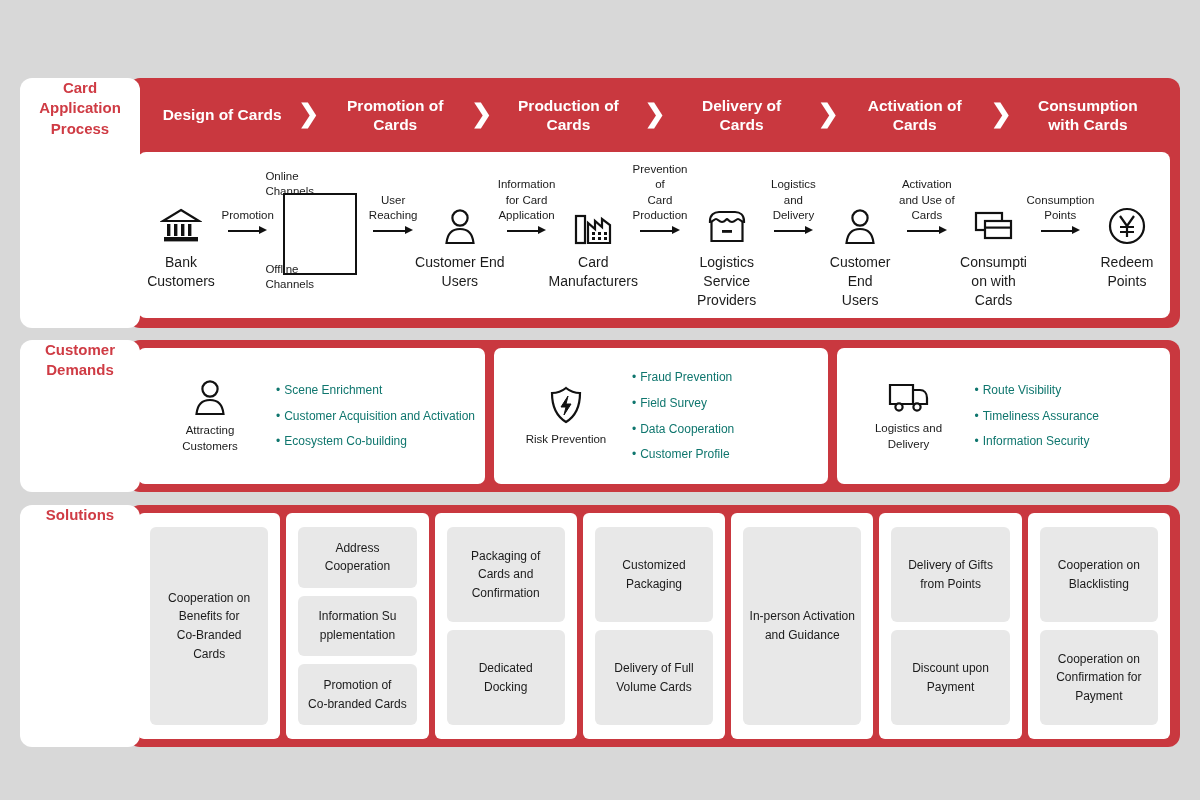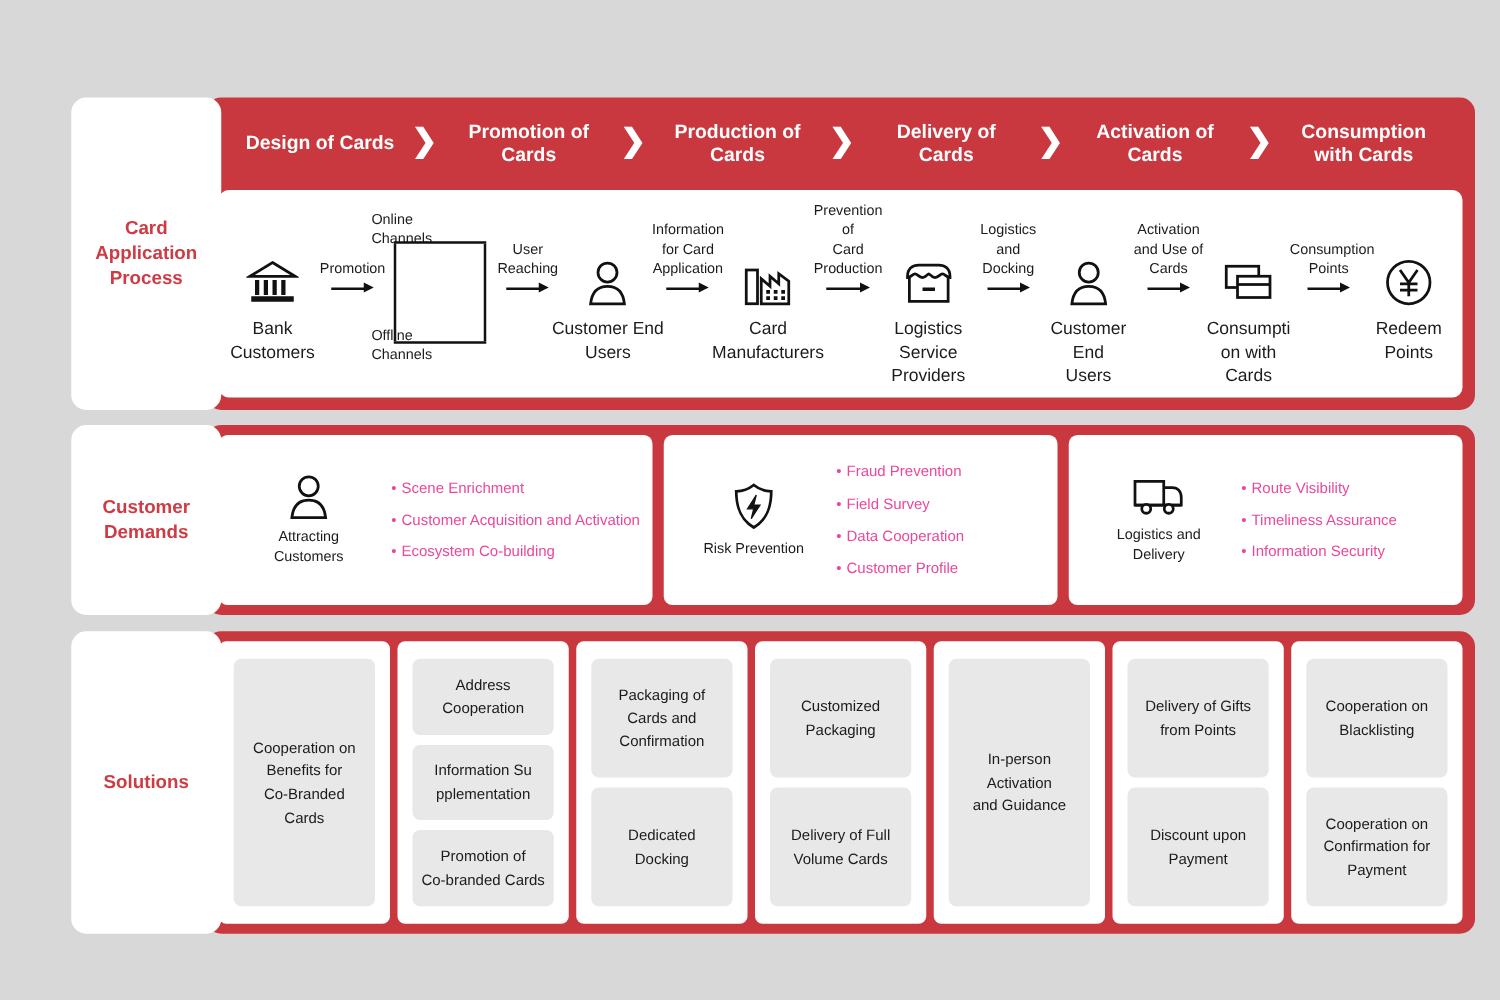--- a/index.html
+++ b/index.html
@@ -17,25 +17,23 @@
   
   .row {
     position: absolute;
     display: flex;
     align-items: stretch;
   }
   .row-label-card {
     background: #ffffff;
     border-radius: 10px;
     display: flex;
-    align-items: center;
     justify-content: center;
     flex: 0 0 auto;
     z-index: 2;
-    margin-left: 37px;
   }
   .row-label-text {
     color: #cf3b44;
     font-weight: bold;
     font-size: 15px;
     line-height: 1.35;
     text-align: center;
     padding: 0 8px;
   }
   .row-red {
@@ -233,21 +231,21 @@
     flex: 1 1 auto;
     display: flex;
     flex-direction: column;
     justify-content: center;
     gap: 1px;
     padding-left: 4px;
   }
   .demand-list .bullet {
     font-size: 12px;
     line-height: 2.05;
-    color: #ec4899;
+    color: #0f766e;
     white-space: nowrap;
   }
   .demand-list .bullet .dot { margin-right: 4px; }
 
   
   #row3 { left: 20px; top: 505px; width: 1160px; height: 242px; }
   #row3 .row-label-card { width: 120px; border-radius: 12px; }
   #row3 .row-red {
     margin-left: -12px;
     display: flex;
@@ -417,21 +415,21 @@
                 <rect x="17" y="23" width="10" height="2.8" fill="#111"></rect>
               </svg>
             </div>
             <div class="nlabel">Logistics Service
 Providers</div>
           </div>
 
           <div class="link">
             <div class="edge-label">Logistics
 and
-Docking</div>
+Delivery</div>
             <div class="arrow">
               <span class="shaft"></span>
                 <span class="head"></span>
             </div>
           </div>
 
           <div class="node">
             <div class="glyph">
               <svg width="34" height="38" viewBox="0 0 34 38">
                 <circle cx="17" cy="11" r="7.6" fill="none" stroke="#111" stroke-width="2.2"></circle>

